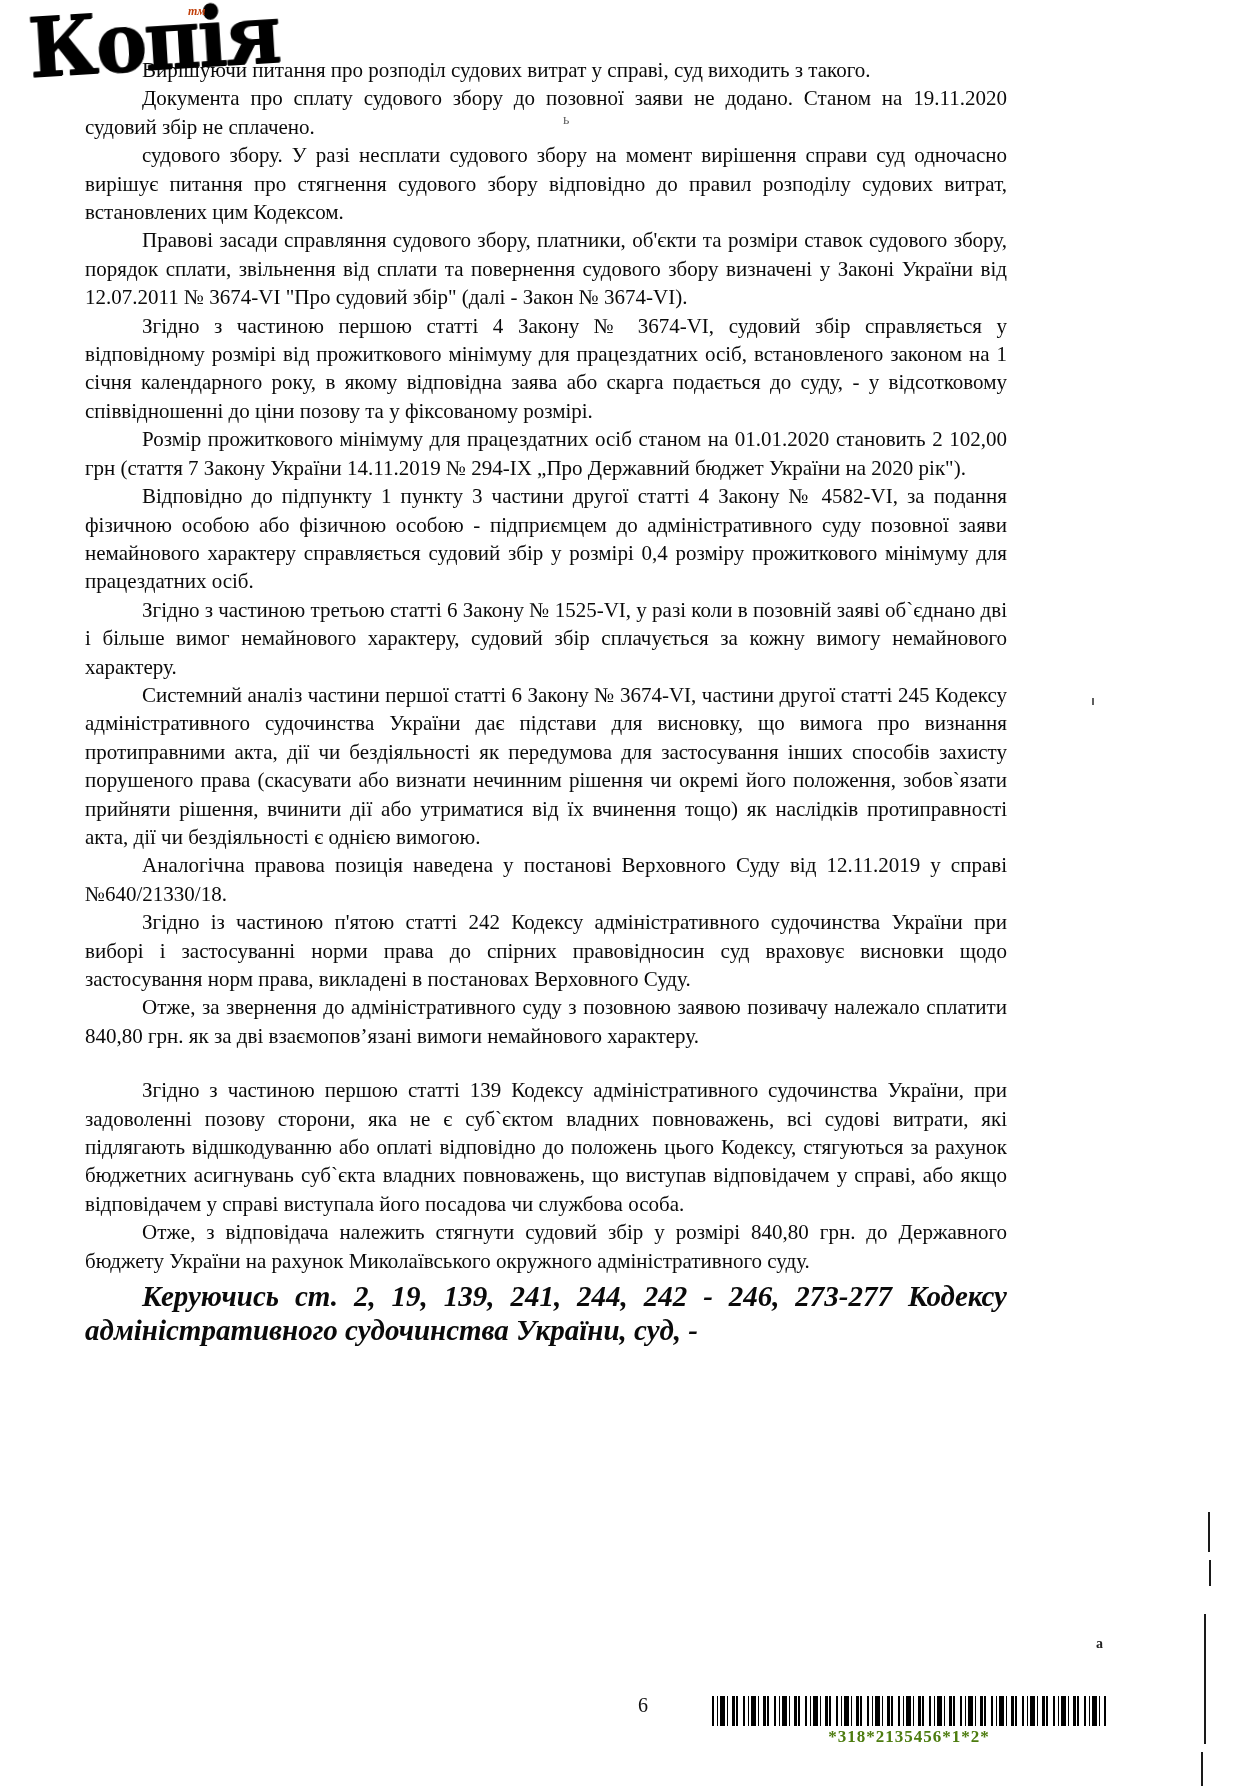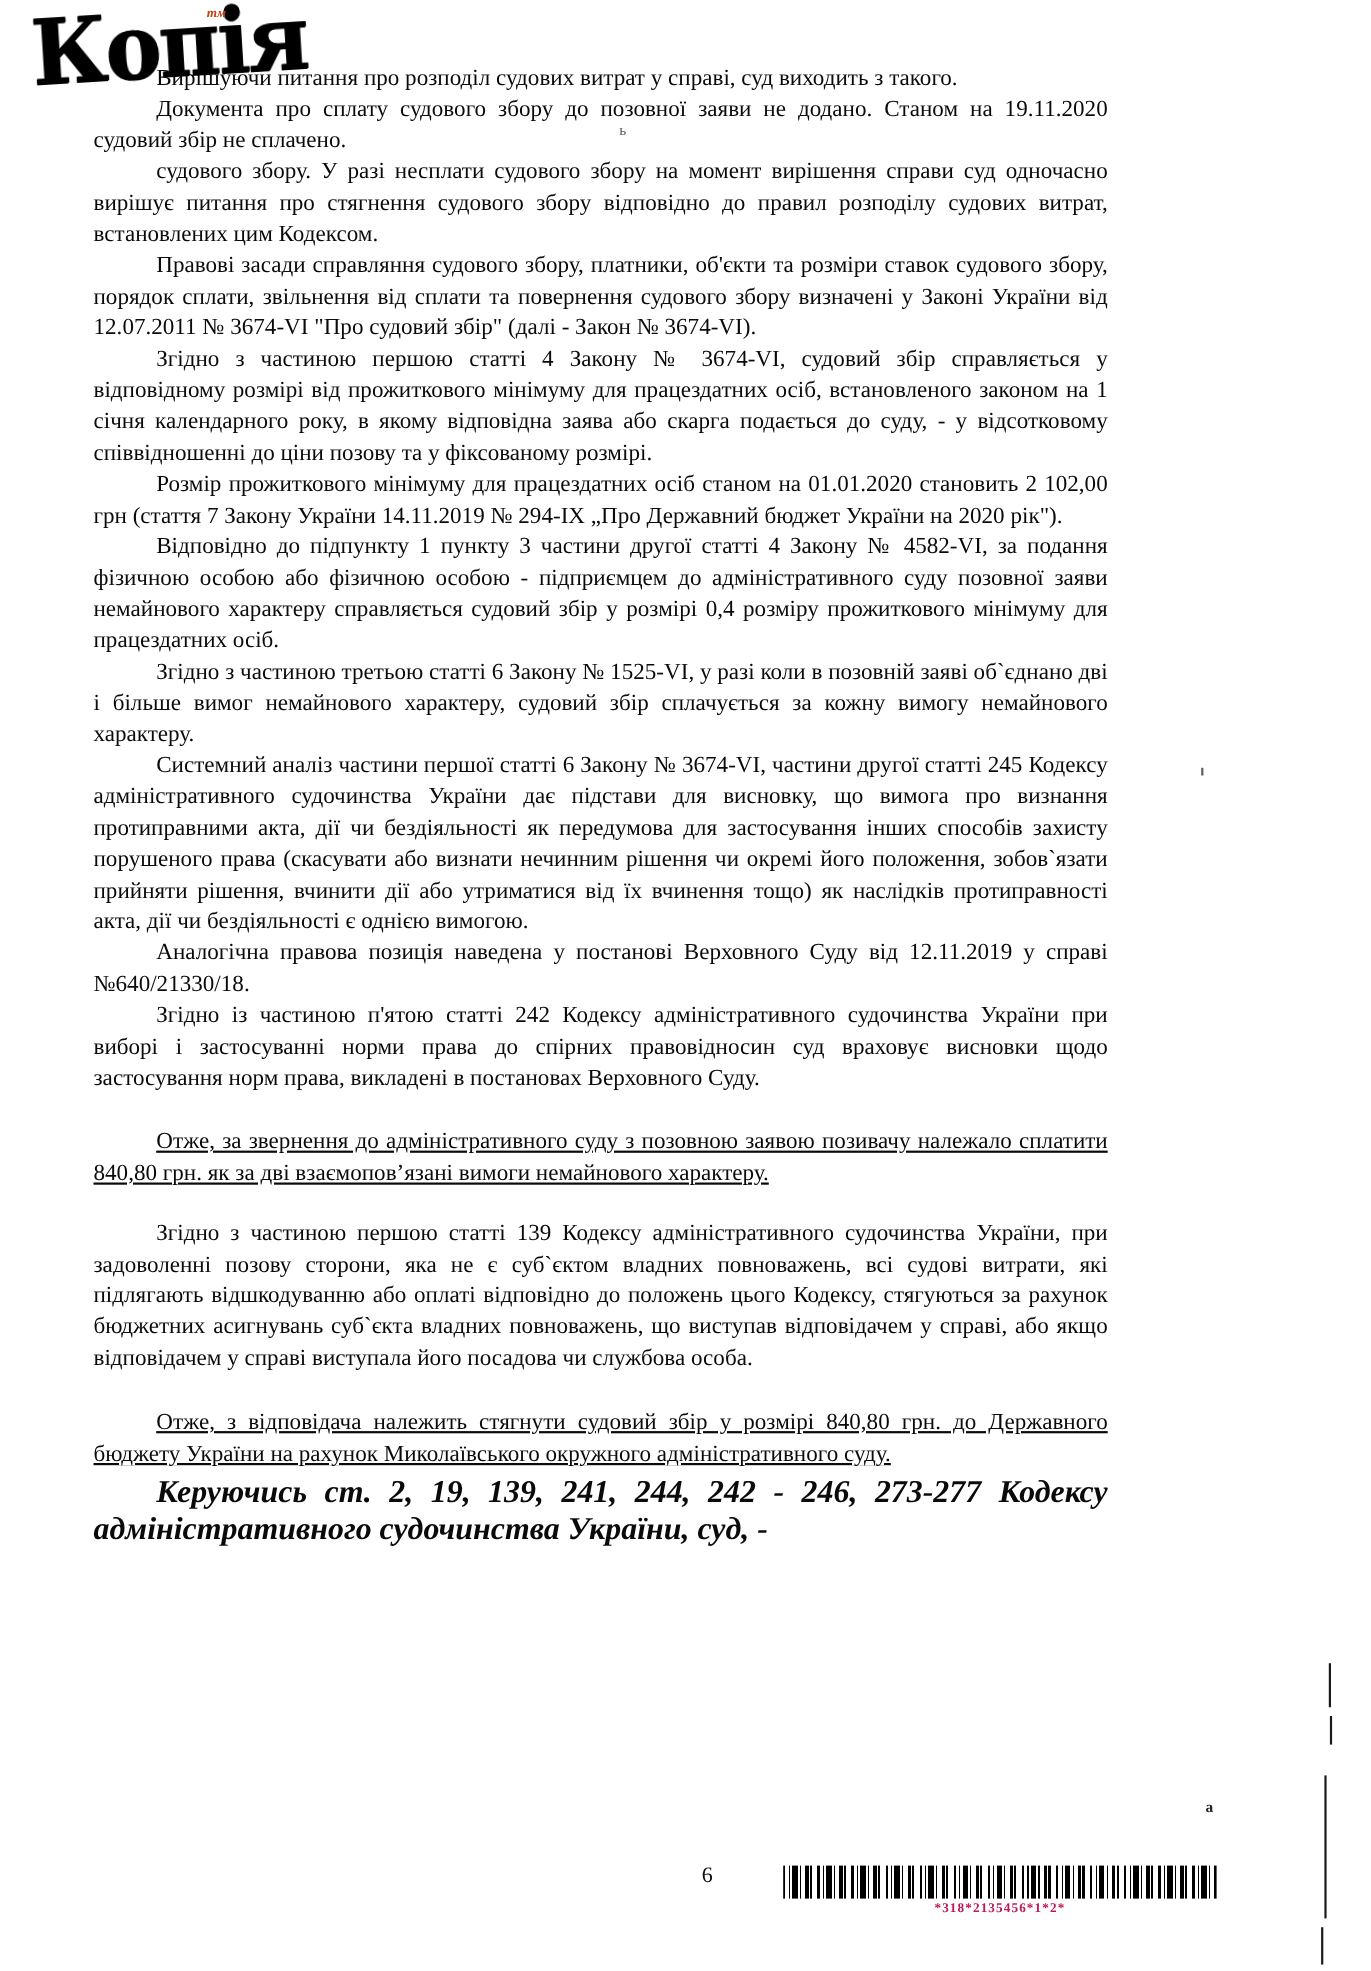--- a/index.html
+++ b/index.html
@@ -36,21 +36,21 @@
 
   
   .doc-text{
     position:absolute;left:85px;top:56px;width:922px;
     font-size:21px;line-height:28.4px;
     text-align:justify;
     color:#151515;
     filter:contrast(1.1);
   }
   .doc-text p{margin:0;text-indent:57px;}
-  .doc-text p.gap-lg{margin-top:30px;text-decoration:underline;}
+  .doc-text p.gap-lg{}
   .doc-text p.gap-md{margin-top:26px;}
   .ruling{
     font-style:italic;font-weight:bold;
     font-size:29px;line-height:34px;
     margin-top:4px !important;
   }
 
   
   .page-number{
     position:absolute;left:638px;top:1694px;
@@ -63,22 +63,22 @@
       repeating-linear-gradient(90deg,
         #000 0 2px, #fff 2px 5px,
         #000 5px 6px, #fff 6px 8px,
         #000 8px 13px, #fff 13px 15px,
         #000 15px 16px, #fff 16px 20px,
         #000 20px 23px, #fff 23px 24px,
         #000 24px 26px, #fff 26px 31px);
     filter:contrast(1.2);
   }
   .barcode-label{
-    font-size:12px;font-weight:bold;letter-spacing:1px;
-    color:#be185d;margin-top:1px;
+    font-size:17px;font-weight:bold;letter-spacing:1px;
+    color:#4d7c0f;margin-top:1px;
     font-family:"Liberation Serif",serif;
   }
 
   
   .artifact{position:absolute;background:#1a1a1a;}
   .a1{left:1208px;top:1512px;width:2px;height:40px;}
   .a2{left:1209px;top:1560px;width:2px;height:26px;}
   .a3{left:1204px;top:1614px;width:2px;height:130px;}
   .a4{left:1201px;top:1752px;width:2px;height:34px;}
   .a-dot{left:1092px;top:698px;width:2px;height:7px;opacity:.7;}

